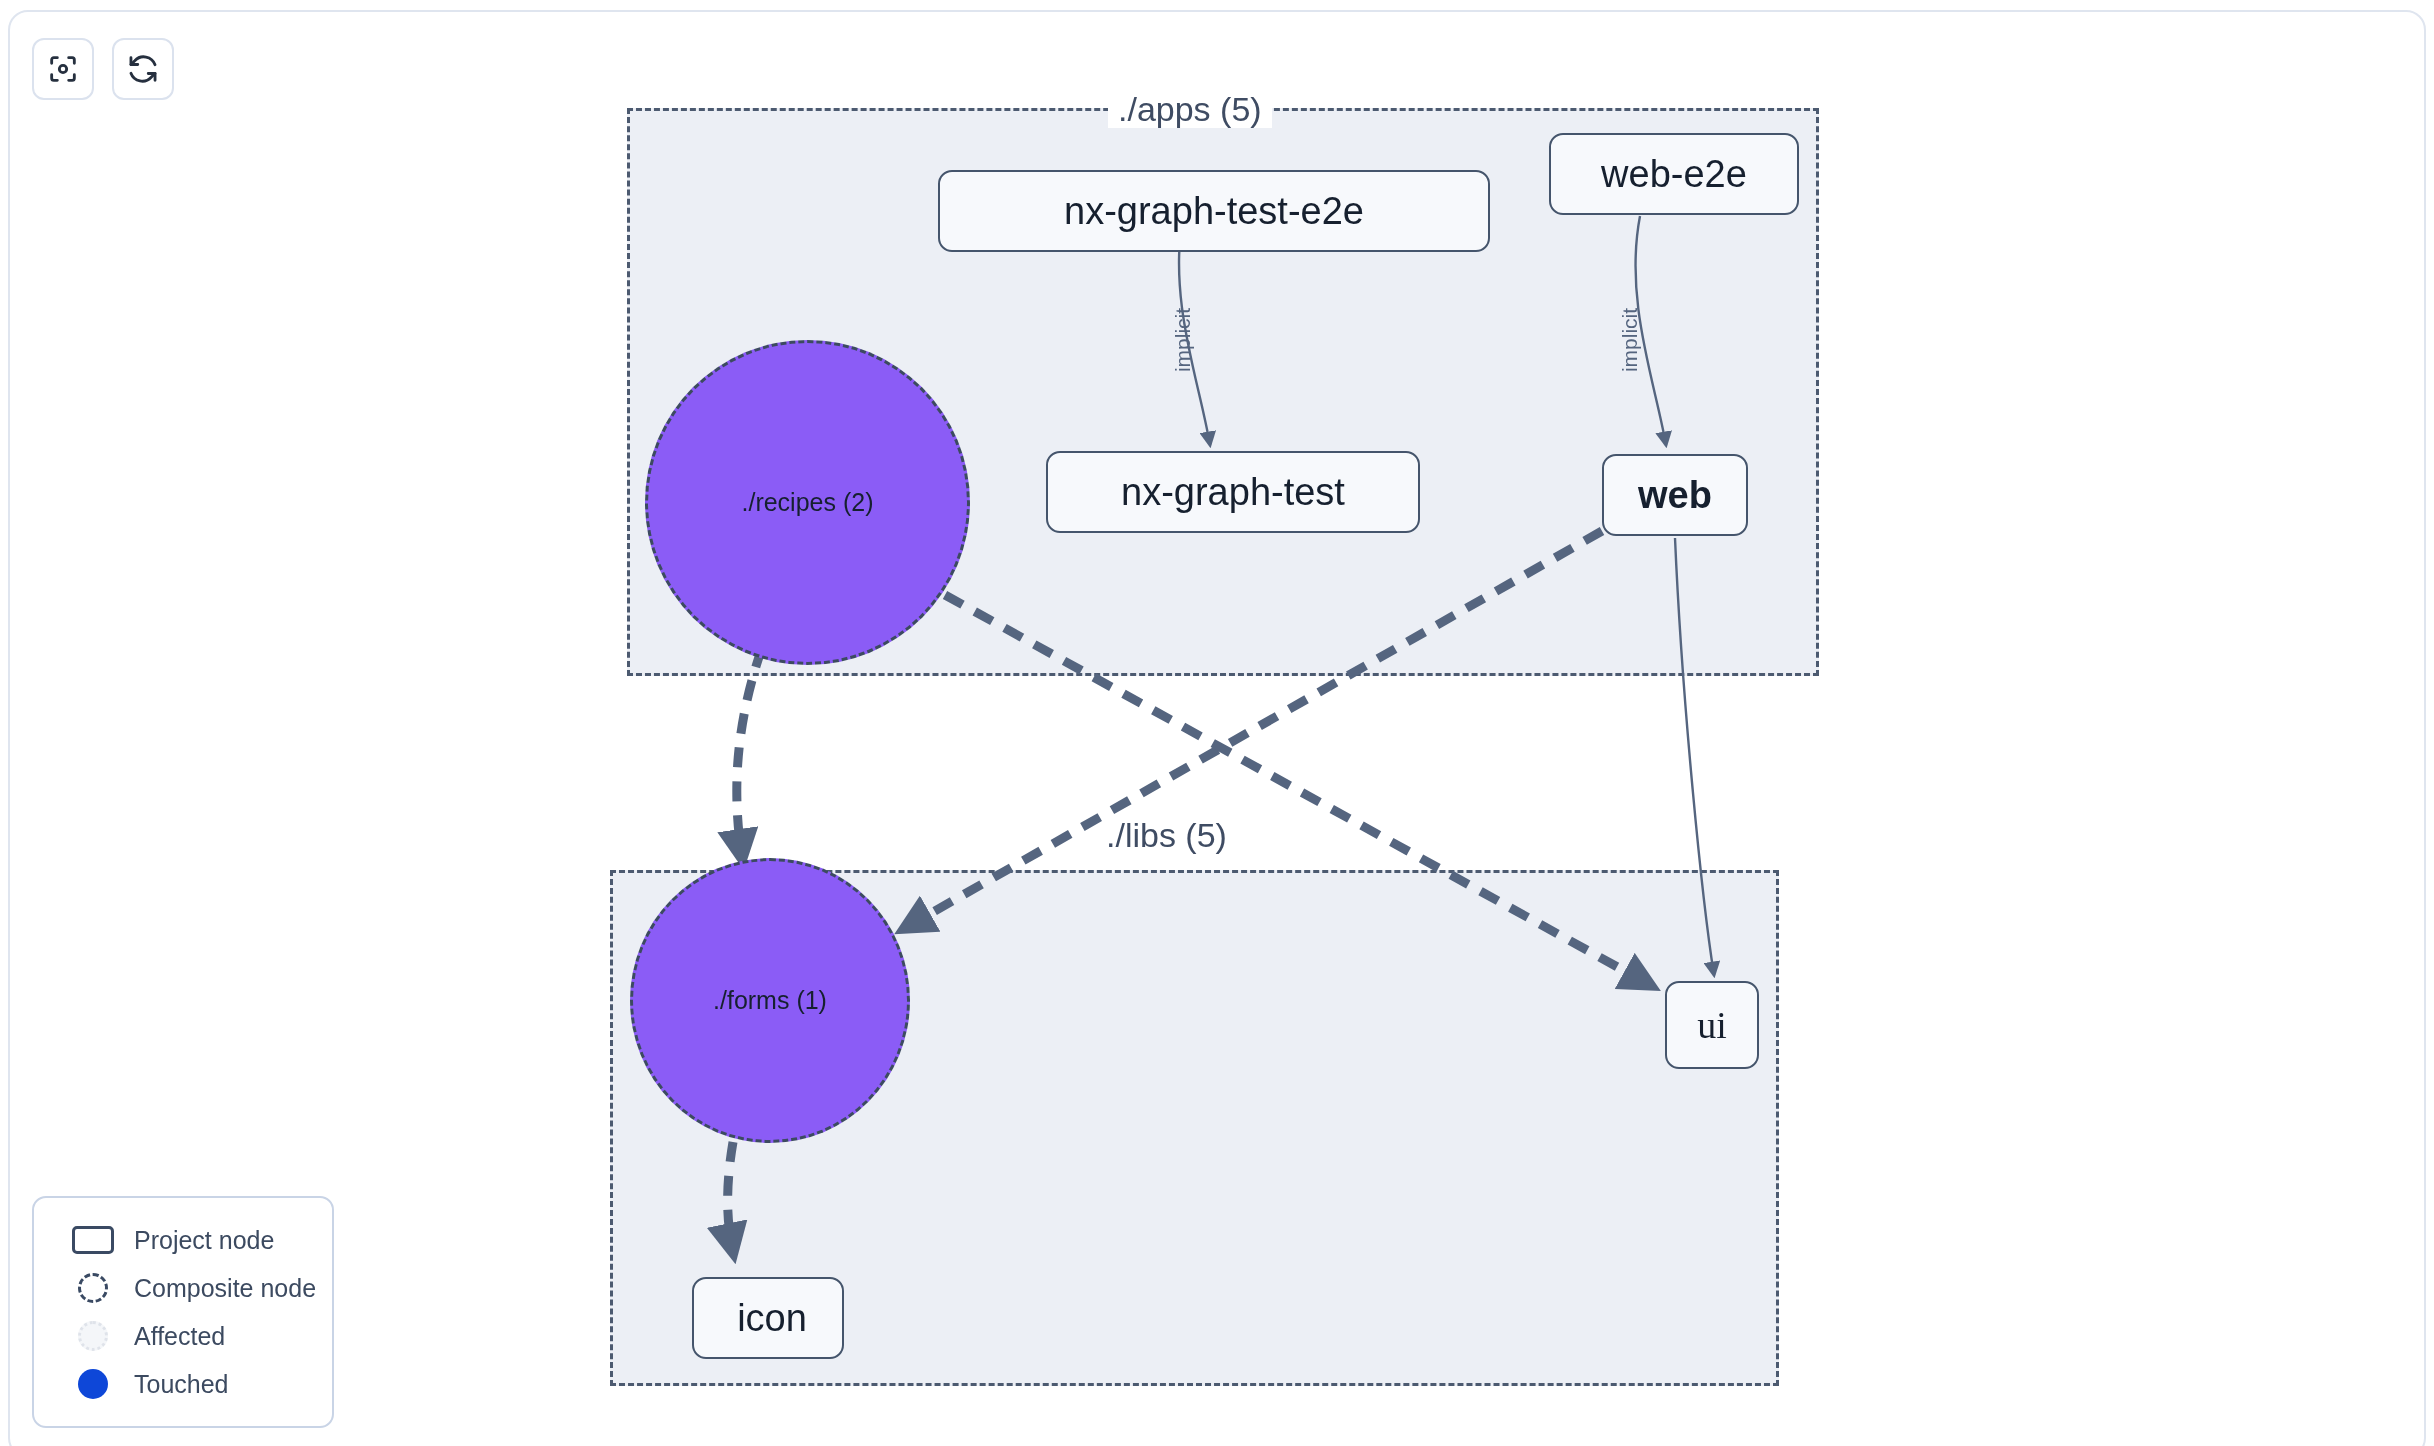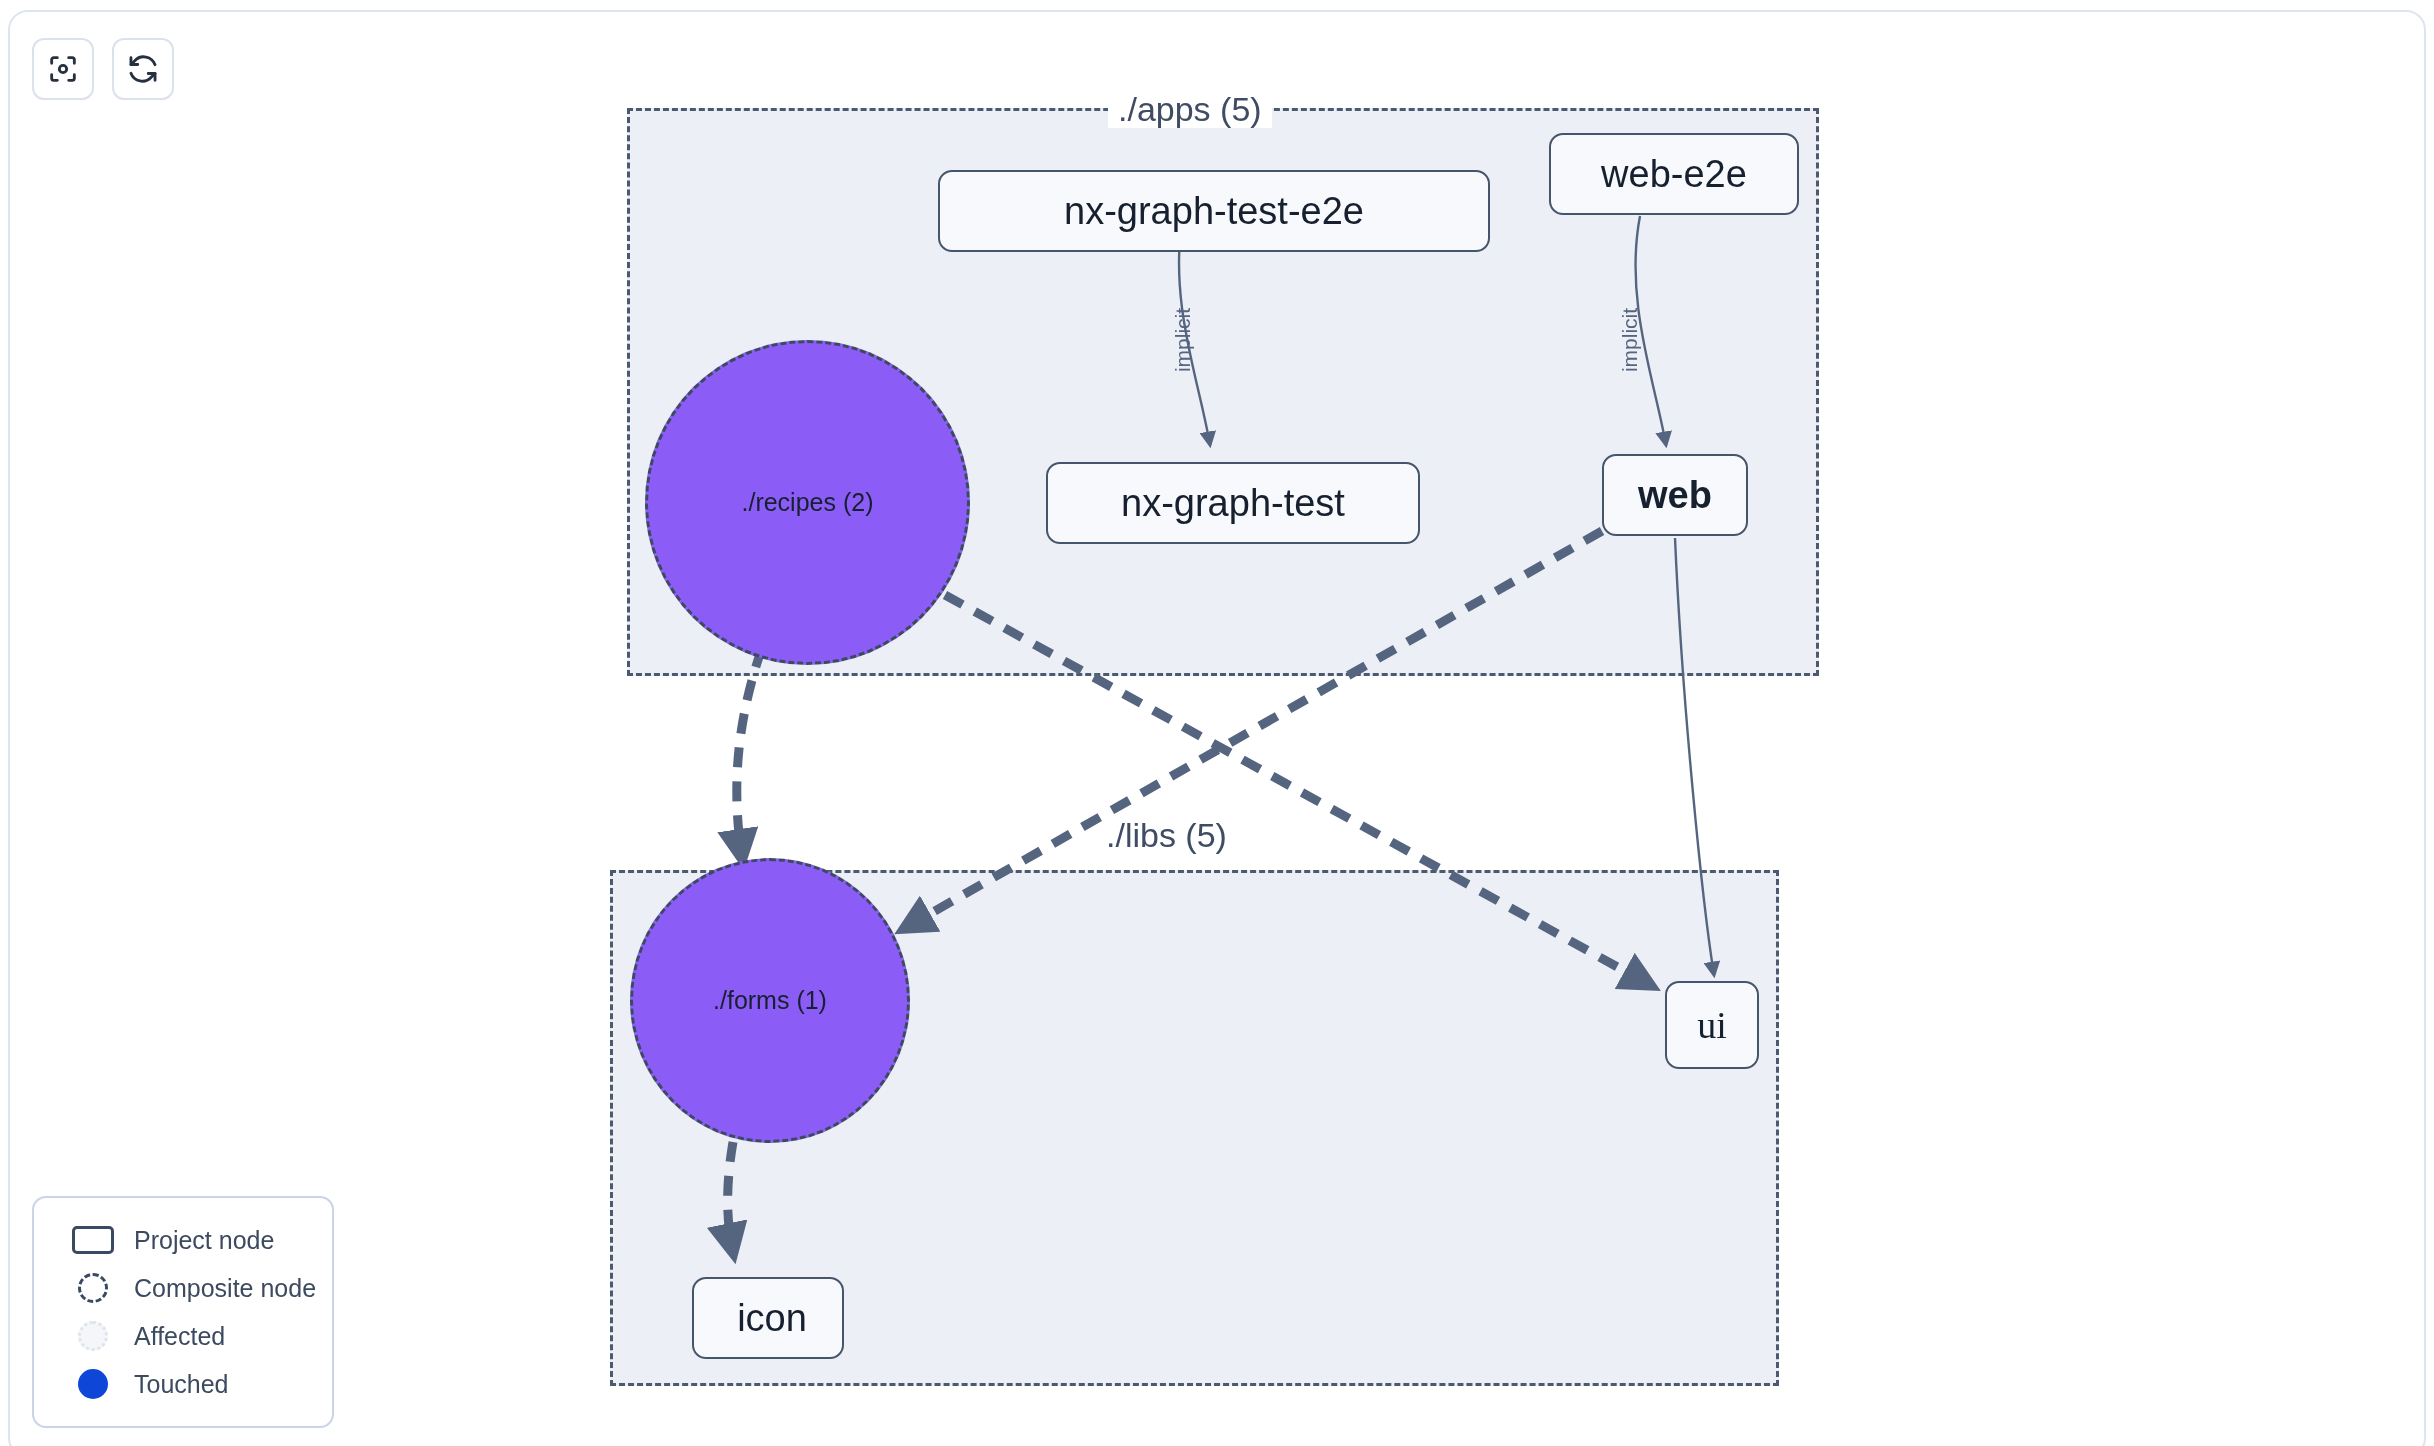--- a/index.html
+++ b/index.html
@@ -240,21 +240,21 @@
       </g>
       <g transform="translate(1637,340) rotate(-90)">
         <text x="0" y="0" text-anchor="middle" font-family="Liberation Sans, sans-serif" font-size="21" fill="#55657f">implicit</text>
       </g>
     </svg>
 
     <div class="node-rect" style="left:938px; top:133px; width:552px; height:82px;margin-top:37px;">nx-graph-test-e2e</div>
 
     <div class="node-rect" style="left:1549px; top:133px; width:250px; height:82px;text-align:right;">web-e2e</div>
 
-    <div class="node-rect" style="left:1046px; top:462px; width:374px; height:82px;">nx-graph-test</div>
+    <div class="node-rect" style="left:1046px; top:451px; width:374px; height:82px;">nx-graph-test</div>
 
     <div class="node-rect" style="left:1602px; top:454px; width:146px; height:82px;font-weight:bold;">web</div>
 
     <div class="node-composite" style="left:645px; top:340px; width:325px; height:325px;">./recipes (2)</div>
 
     <div class="node-composite" style="left:630px; top:858px; width:280px; height:285px;">./forms (1)</div>
 
     <div class="node-rect" style="left:1665px; top:981px; width:94px; height:88px;font-family:Liberation Serif, serif;">ui</div>
 
     <div class="node-rect" style="left:692px; top:1277px; width:152px; height:82px;padding-left:8px;">icon</div>

